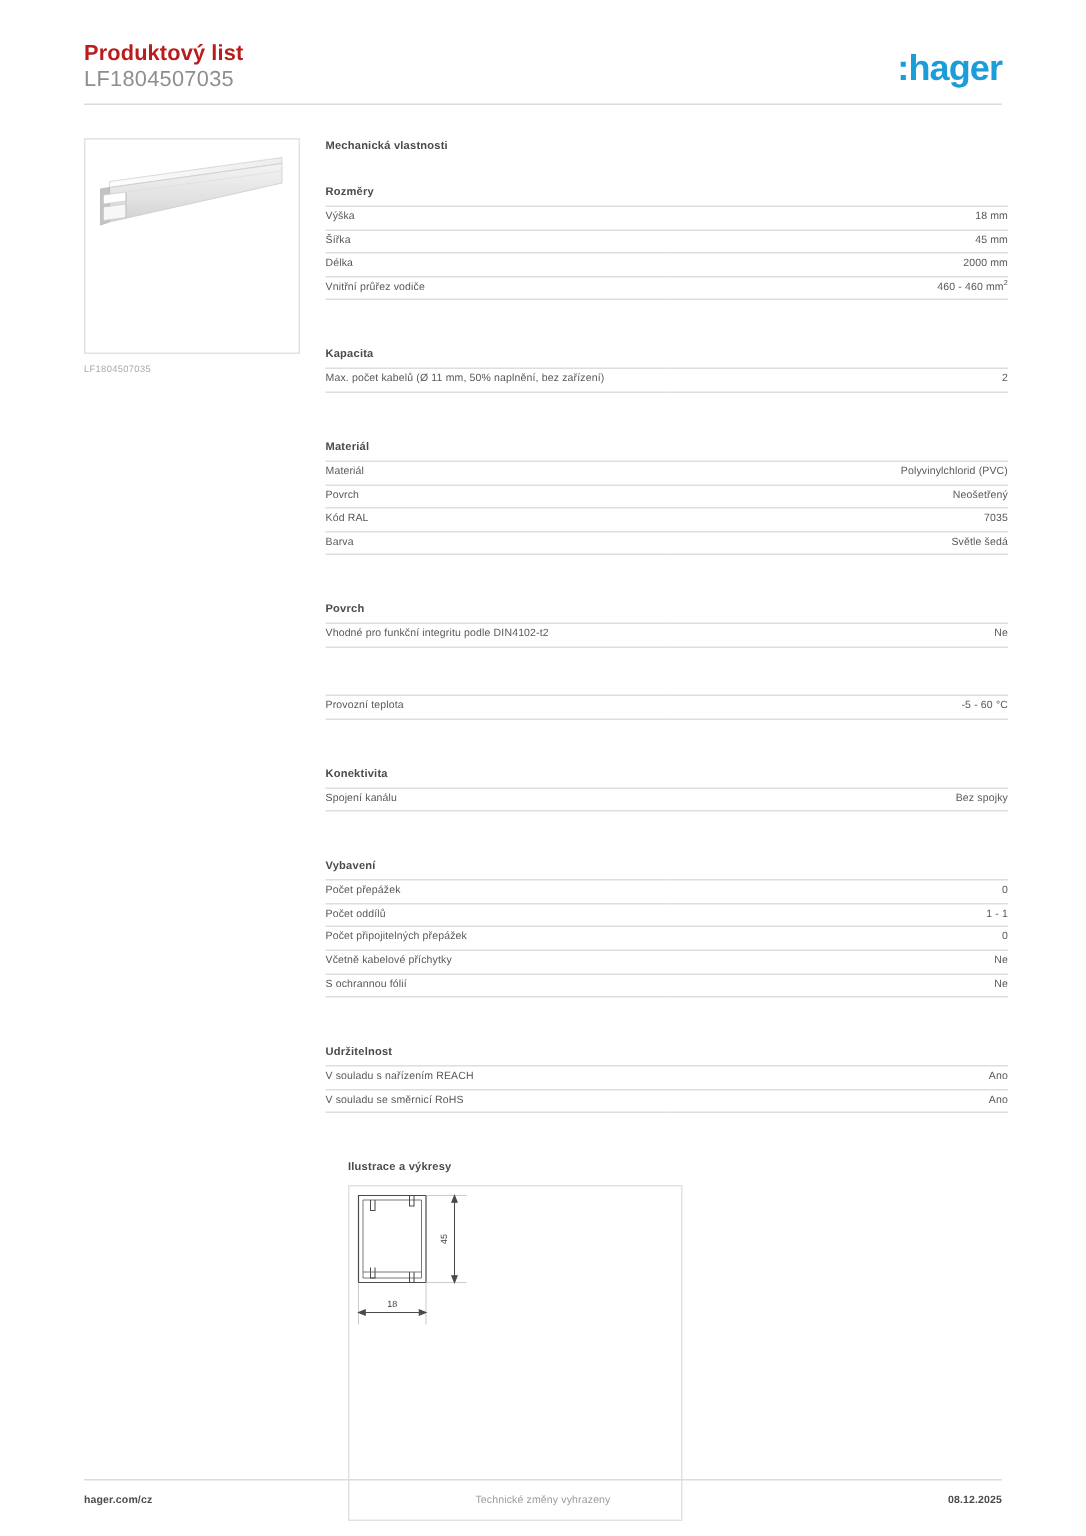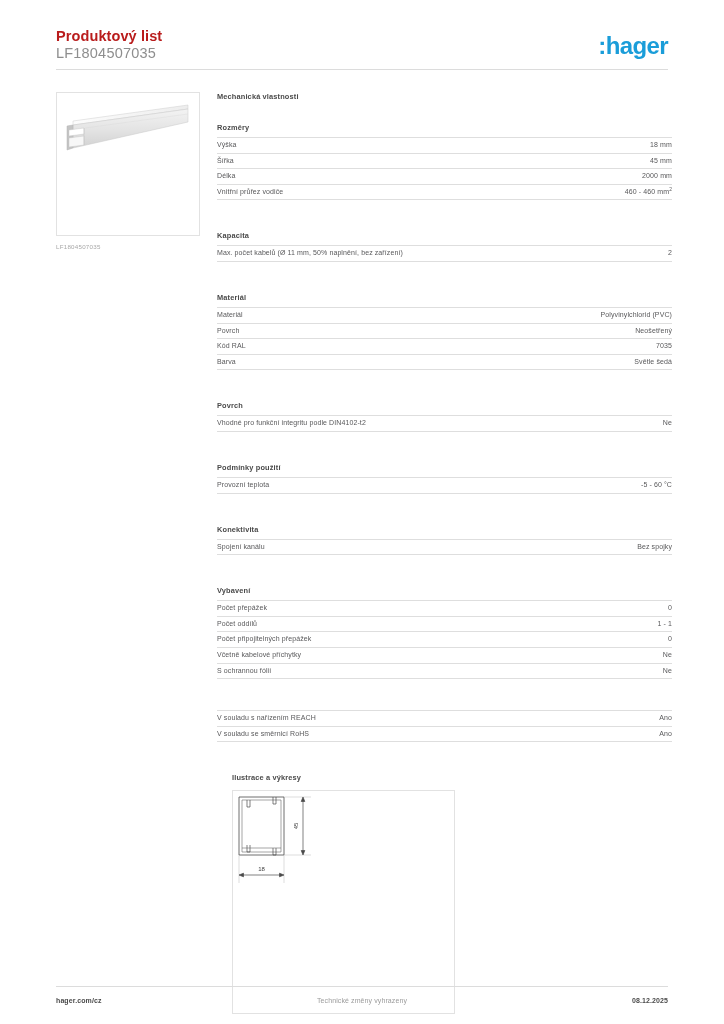--- a/index.html
+++ b/index.html
@@ -291,21 +291,20 @@
           <table class="spec-table">
             <tbody>
               <tr>
                 <td class="spec-label">Vhodné pro funkční integritu podle DIN4102-t2</td>
                 <td class="spec-value">Ne</td>
               </tr>
             </tbody>
           </table>
         </div>
         <div class="spec-group">
-          <div class="section-title">Podmínky použití</div>
           <table class="spec-table">
             <tbody>
               <tr>
                 <td class="spec-label">Provozní teplota</td>
                 <td class="spec-value">-5 - 60 °C</td>
               </tr>
             </tbody>
           </table>
         </div>
         <div class="spec-group">
@@ -340,20 +339,21 @@
                 <td class="spec-value">Ne</td>
               </tr>
               <tr>
                 <td class="spec-label">S ochrannou fólií</td>
                 <td class="spec-value">Ne</td>
               </tr>
             </tbody>
           </table>
         </div>
         <div class="spec-group">
+          <div class="section-title">Udržitelnost</div>
           <table class="spec-table">
             <tbody>
               <tr>
                 <td class="spec-label">V souladu s nařízením REACH</td>
                 <td class="spec-value">Ano</td>
               </tr>
               <tr>
                 <td class="spec-label">V souladu se směrnicí RoHS</td>
                 <td class="spec-value">Ano</td>
               </tr>

